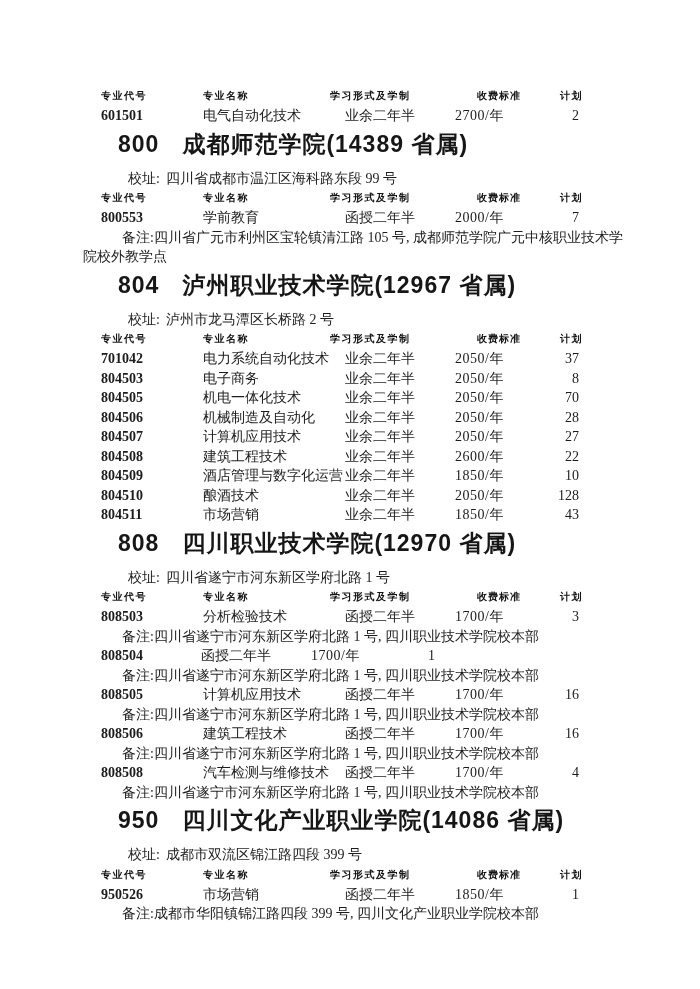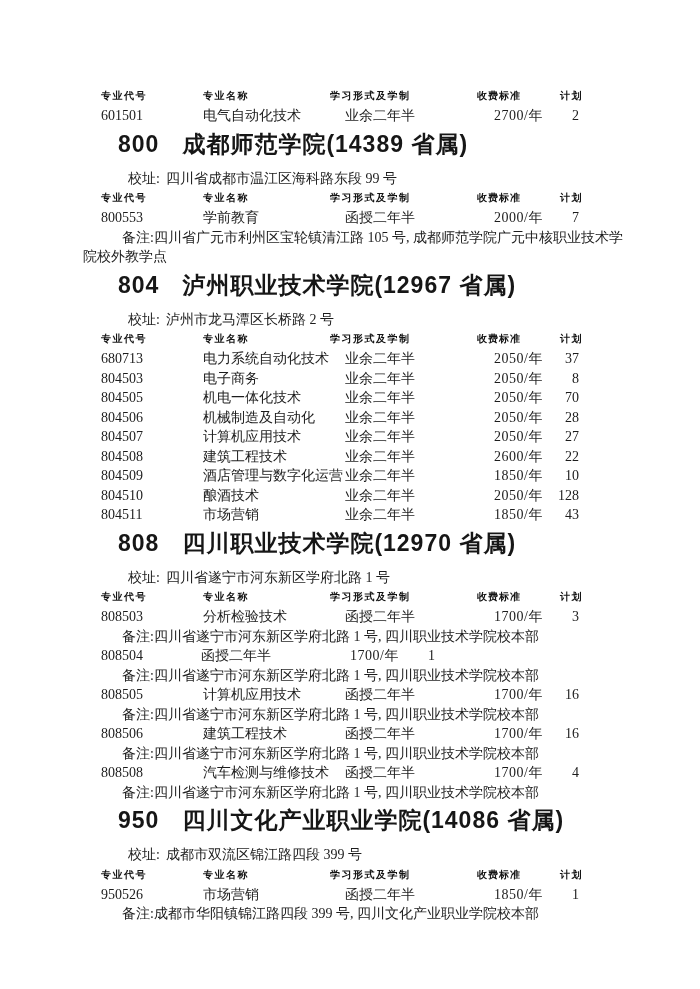--- a/index.html
+++ b/index.html
@@ -58,24 +58,24 @@
   .thead .c-study { width: 126px; }
   .thead .c-fee   { width: 86px;  text-align: center; letter-spacing: 1px; }
   .thead .c-plan  { width: 41px;  text-align: right; }
 
   
   .trow {
     display: flex;
     line-height: 19.5px;
     white-space: nowrap;
   }
-  .trow .c-code  { width: 118px; padding-left: 18px; box-sizing: border-box; }
+  .trow .c-code  { width: 118px; padding-left: 18px; box-sizing: border-box; font-weight: bold; }
   .trow .c-name  { width: 144px; padding-left: 2px;  box-sizing: border-box; }
   .trow .c-study { width: 110px; }
-  .trow .c-fee   { width: 88px;  text-align: right; letter-spacing: 0.5px; }
+  .trow .c-fee   { width: 88px;  text-align: left; letter-spacing: 0.5px; }
   .trow .c-plan  { width: 40px;  text-align: right; padding-right: 4px; box-sizing: border-box; }
 
   
   .remark {
     margin: 0;
     text-indent: 39px;
     line-height: 19.5px;
   }
 </style>
 </head>
@@ -140,21 +140,21 @@
     </p>
     <div class="thead">
       <span class="c c-code">专业代号</span>
       <span class="c c-name">专业名称</span>
       <span class="c c-study">学习形式及学制</span>
       <span class="c c-fee">收费标准</span>
       <span class="c c-plan">计划</span>
     </div>
     <div class="rows">
   <div class="trow">
-    <span class="c c-code">680713</span>
+    <span class="c c-code">701042</span>
     <span class="c c-name">电力系统自动化技术</span>
     <span class="c c-study">业余二年半</span>
     <span class="c c-fee">2050/年</span>
     <span class="c c-plan">37</span>
   </div>
 
   <div class="trow">
     <span class="c c-code">804503</span>
     <span class="c c-name">电子商务</span>
     <span class="c c-study">业余二年半</span>

